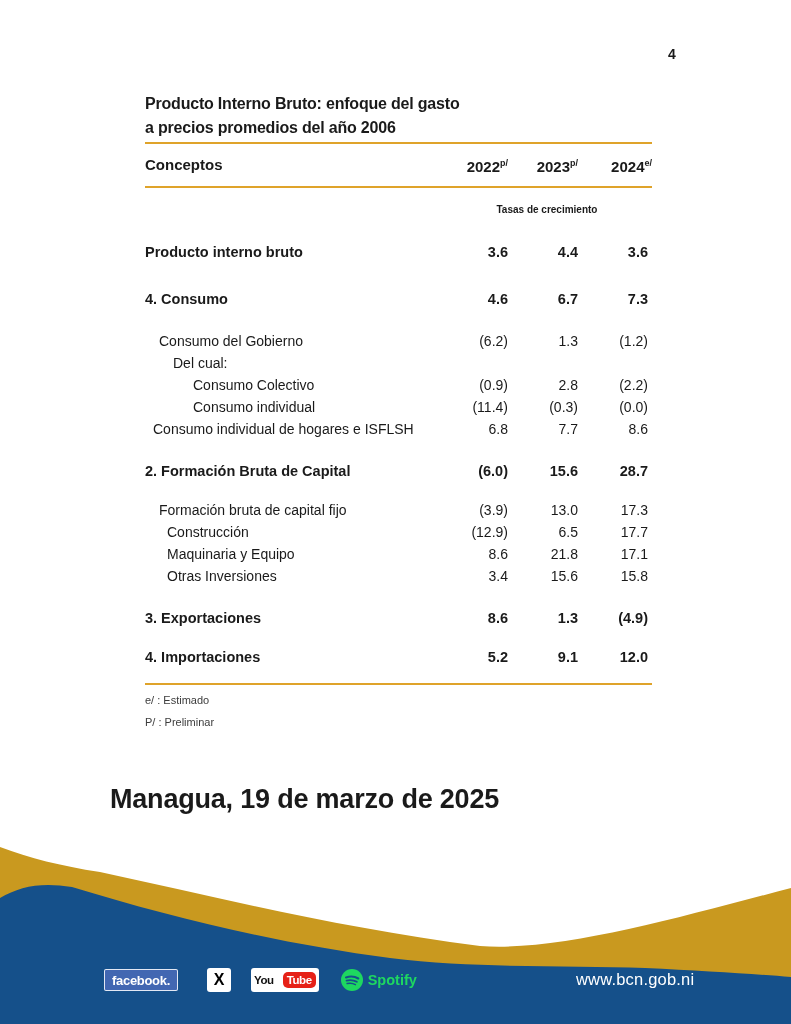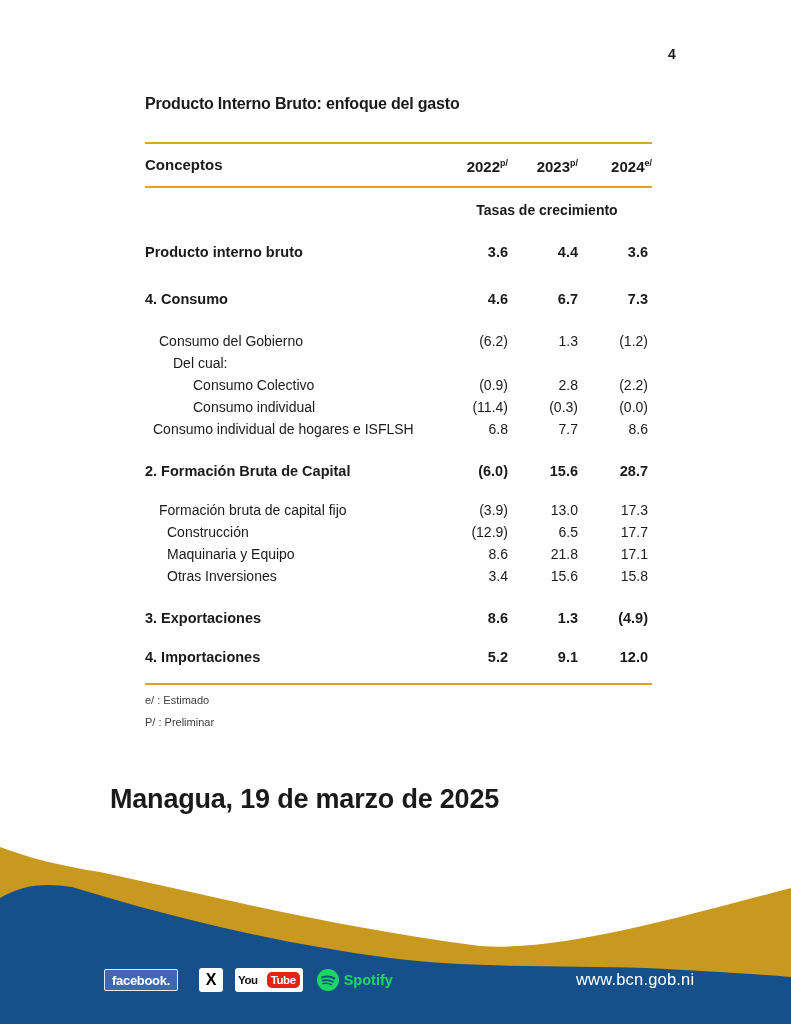--- a/index.html
+++ b/index.html
@@ -13,40 +13,40 @@
 
   .table-wrap{position:absolute;left:145px;top:142px;width:507px;}
   table{border-collapse:collapse;width:507px;table-layout:fixed;}
   col.c-label{width:297px;}
   col.c-y1{width:66px;} col.c-y2{width:70px;} col.c-y3{width:74px;}
   th,td{padding:0;font-size:14px;line-height:18px;vertical-align:bottom;}
   .head-row th{border-top:2px solid var(--gold-line);border-bottom:2px solid var(--gold-line);
                height:42px;vertical-align:middle;font-size:15px;font-weight:bold;text-align:left;}
   .head-row th.num{text-align:right;}
   .head-row sup{font-size:9px;font-weight:bold;vertical-align:super;letter-spacing:0;}
-  .subhead-row th{padding-top:13px;font-size:14px;font-weight:bold;}
+  .subhead-row th{padding-top:13px;font-size:10px;font-weight:bold;}
   td.num{text-align:right;}
   td.pad-r{padding-right:4px;}
   tr.bold td{font-weight:bold;font-size:14.5px;}
   tr.sp-xl>td{padding-top:29px;} tr.sp-lg>td{padding-top:24px;}
   tr.sp-md>td{padding-top:21px;} tr.sp-sm>td{padding-top:4px;}
   .ind-0{padding-left:0;} .ind-1{padding-left:8px;margin-top:12px;} .ind-2{padding-left:14px;}
   .ind-3{padding-left:22px;} .ind-4{padding-left:28px;} .ind-5{padding-left:48px;}
 
   .footnotes{border-top:2px solid var(--gold-line);margin-top:17px;padding-top:9px;
              font-size:11px;color:#3c3c3c;}
   .footnotes div{margin-bottom:10px;}
 
   .dateline{position:absolute;left:110px;top:784px;font-size:27px;font-weight:bold;
             letter-spacing:-0.2px;}
 
   .footer{position:absolute;left:0;bottom:0;width:791px;height:192px;}
   .footer svg.waves{position:absolute;left:0;top:0;}
 
-  .social{position:absolute;left:104px;top:136px;display:flex;align-items:center;}
+  .social{position:absolute;left:104px;top:136px;display:flex;align-items:center;gap:8px;}
   .tile{display:flex;align-items:center;justify-content:center;border-radius:3px;
         text-decoration:none;box-sizing:border-box;}
   .fb{height:22px;padding:0 7px;background:var(--fb-blue);border:1px solid rgba(255,255,255,0.85);
       color:#fff;font-weight:bold;font-size:13px;letter-spacing:-0.3px;border-radius:2px;}
   .xt{width:24px;height:24px;margin-left:21px;background:#fff;color:#000;
       font-weight:bold;font-size:16px;}
   .yt{height:24px;margin-left:12px;background:#fff;padding:0 3px;}
   .yt .you{color:#111;font-weight:bold;font-size:11.5px;letter-spacing:-0.4px;}
   .yt .tube{background:var(--yt-red);color:#fff;font-weight:bold;font-size:11.5px;
             border-radius:5px;padding:2px 4px;margin-left:9px;letter-spacing:-0.4px;}
@@ -57,20 +57,21 @@
 </style>
 </head>
 <body>
 
 <div class="page">
 
   <div class="page-number">4</div>
 
   <div class="doc-title">
     <div>Producto Interno Bruto: enfoque del gasto</div>
+    <div>a precios promedios del año 2006</div>
   </div>
 
   <div class="table-wrap">
     <table>
       <colgroup>
         <col class="c-label">
           <col class="c-y1">
           <col class="c-y2">
           <col class="c-y3">
       </colgroup>

